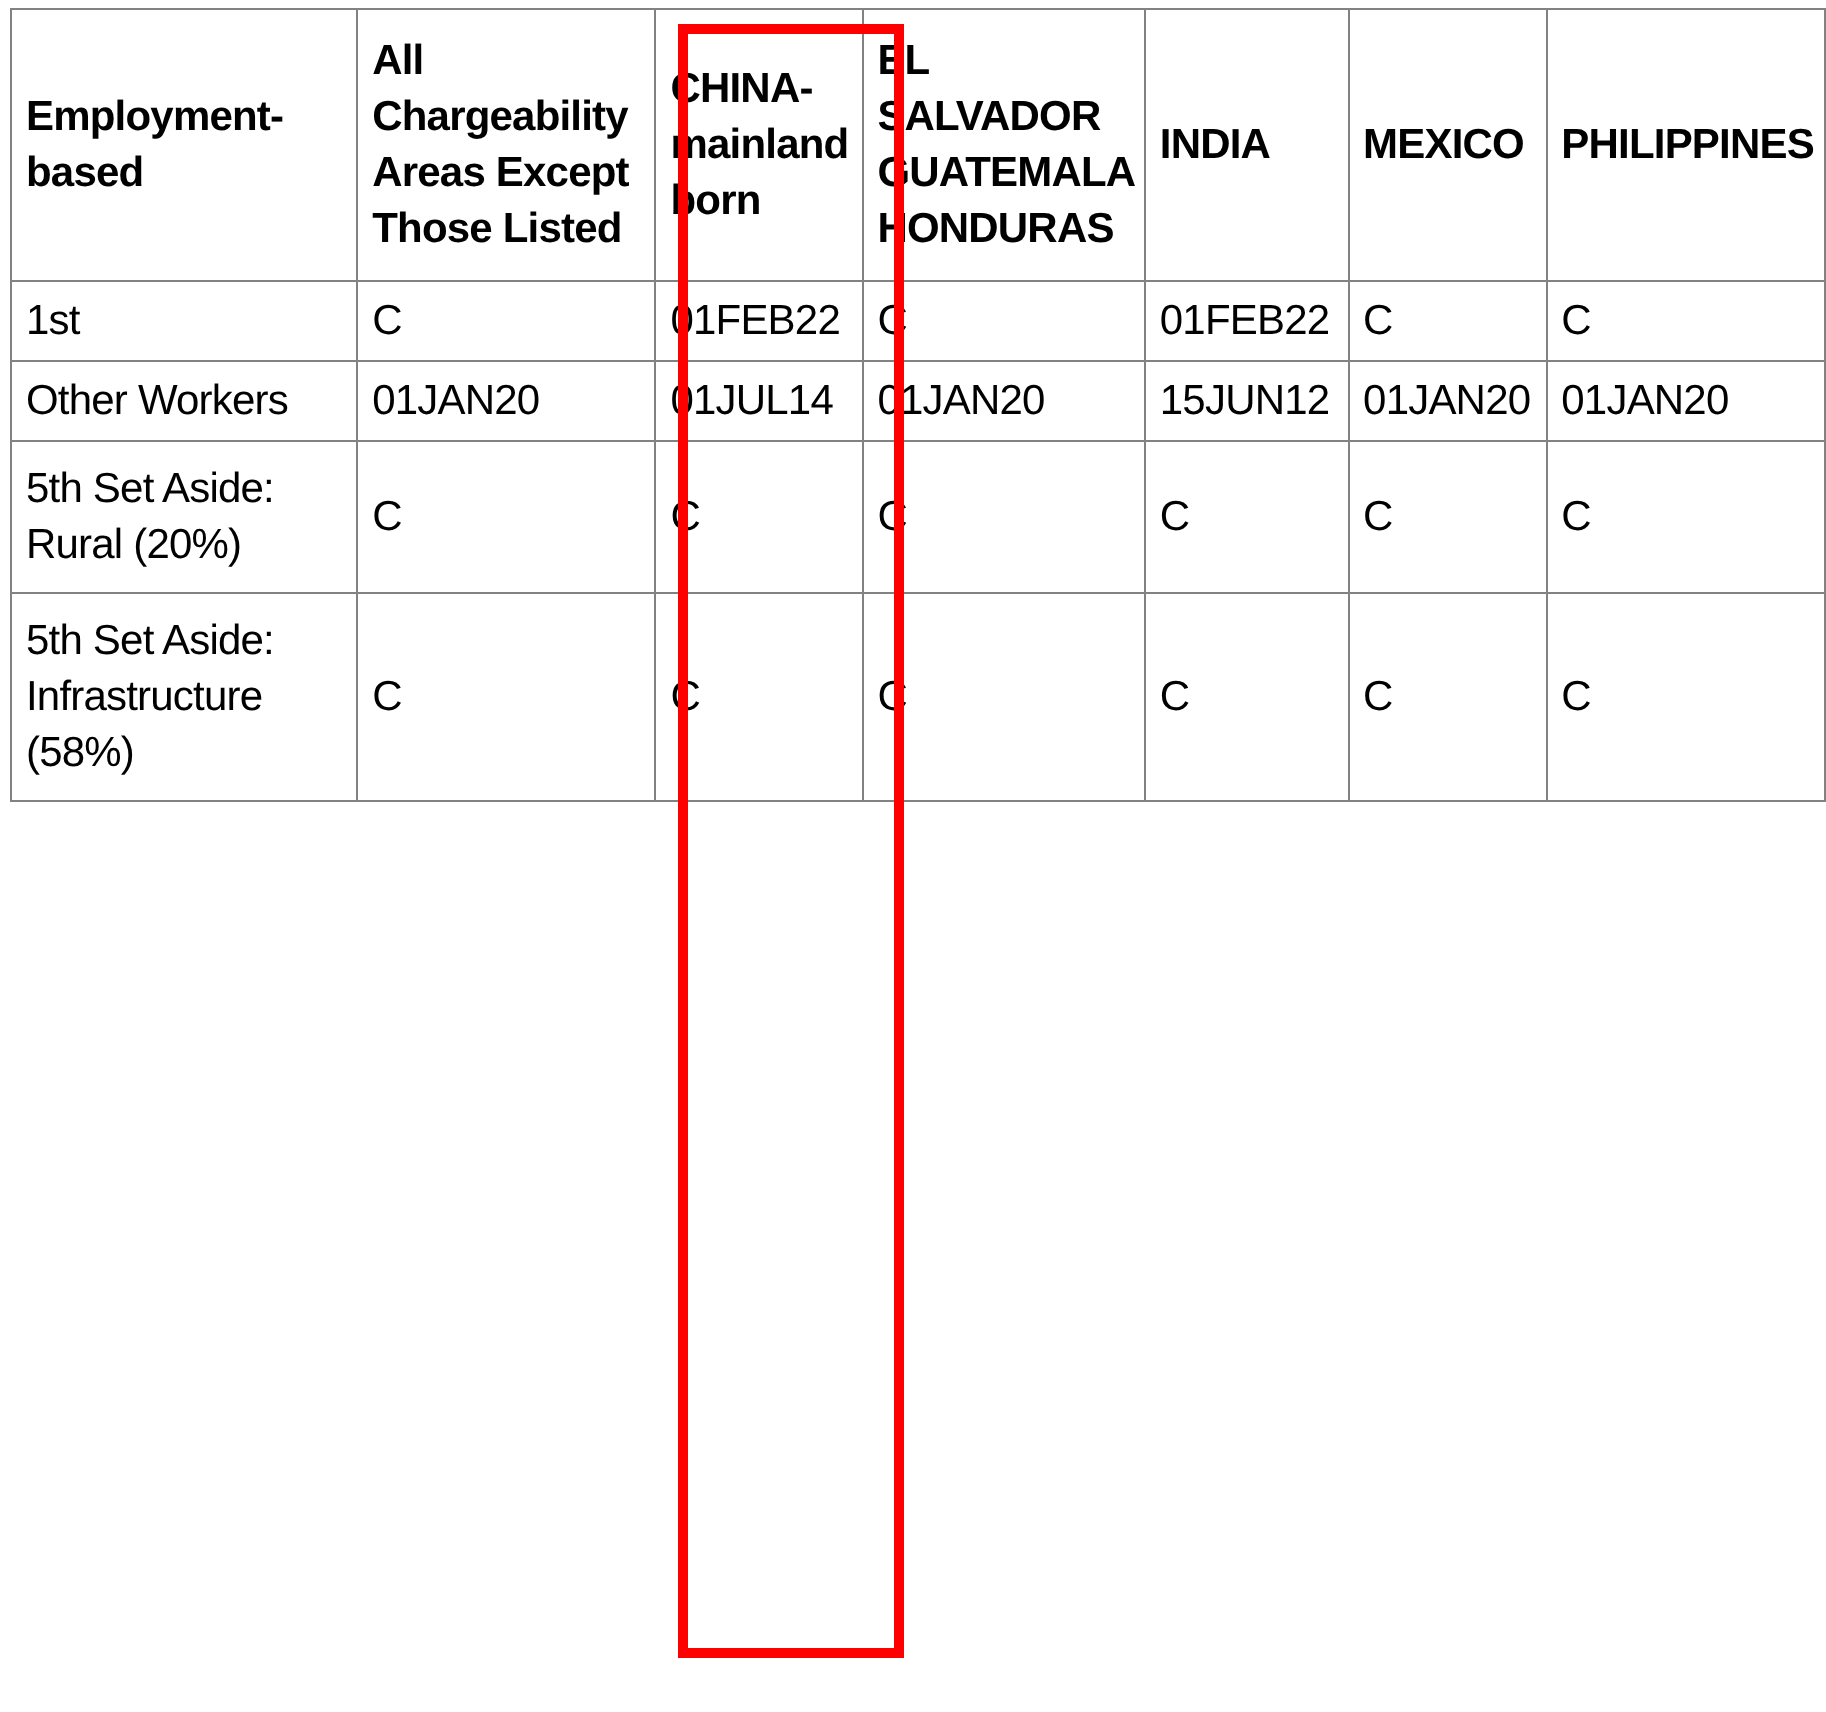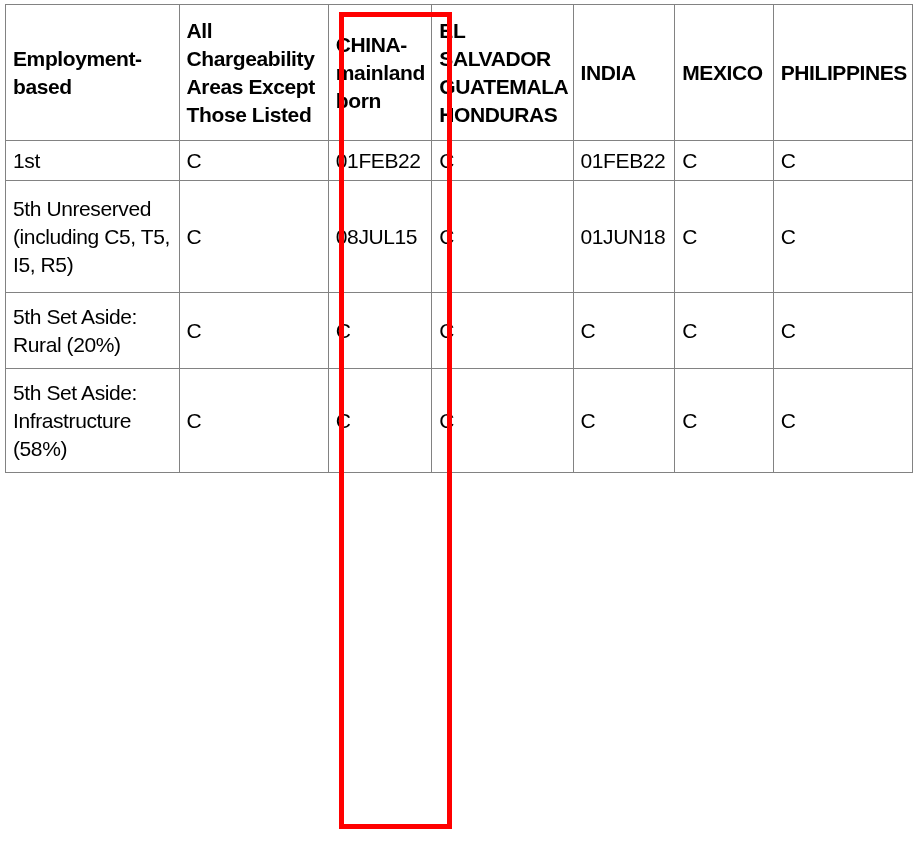--- a/index.html
+++ b/index.html
@@ -72,28 +72,28 @@
     <tbody>
       <tr style="height:40px">
         <td>1st</td>
         <td>C</td>
         <td>01FEB22</td>
         <td>C</td>
         <td>01FEB22</td>
         <td>C</td>
         <td>C</td>
       </tr>
-      <tr style="height:112px">
-        <td>5th Unreserved (including C5, T5, I5, R5)</td>
-        <td>C</td>
-        <td>08JUL15</td>
-        <td>C</td>
-        <td>01JUN18</td>
-        <td>C</td>
-        <td>C</td>
+      <tr style="height:40px">
+        <td>Other Workers</td>
+        <td>01JAN20</td>
+        <td>01JUL14</td>
+        <td>01JAN20</td>
+        <td>15JUN12</td>
+        <td>01JAN20</td>
+        <td>01JAN20</td>
       </tr>
       <tr style="height:76px">
         <td>5th Set Aside: Rural (20%)</td>
         <td>C</td>
         <td>C</td>
         <td>C</td>
         <td>C</td>
         <td>C</td>
         <td>C</td>
       </tr>

